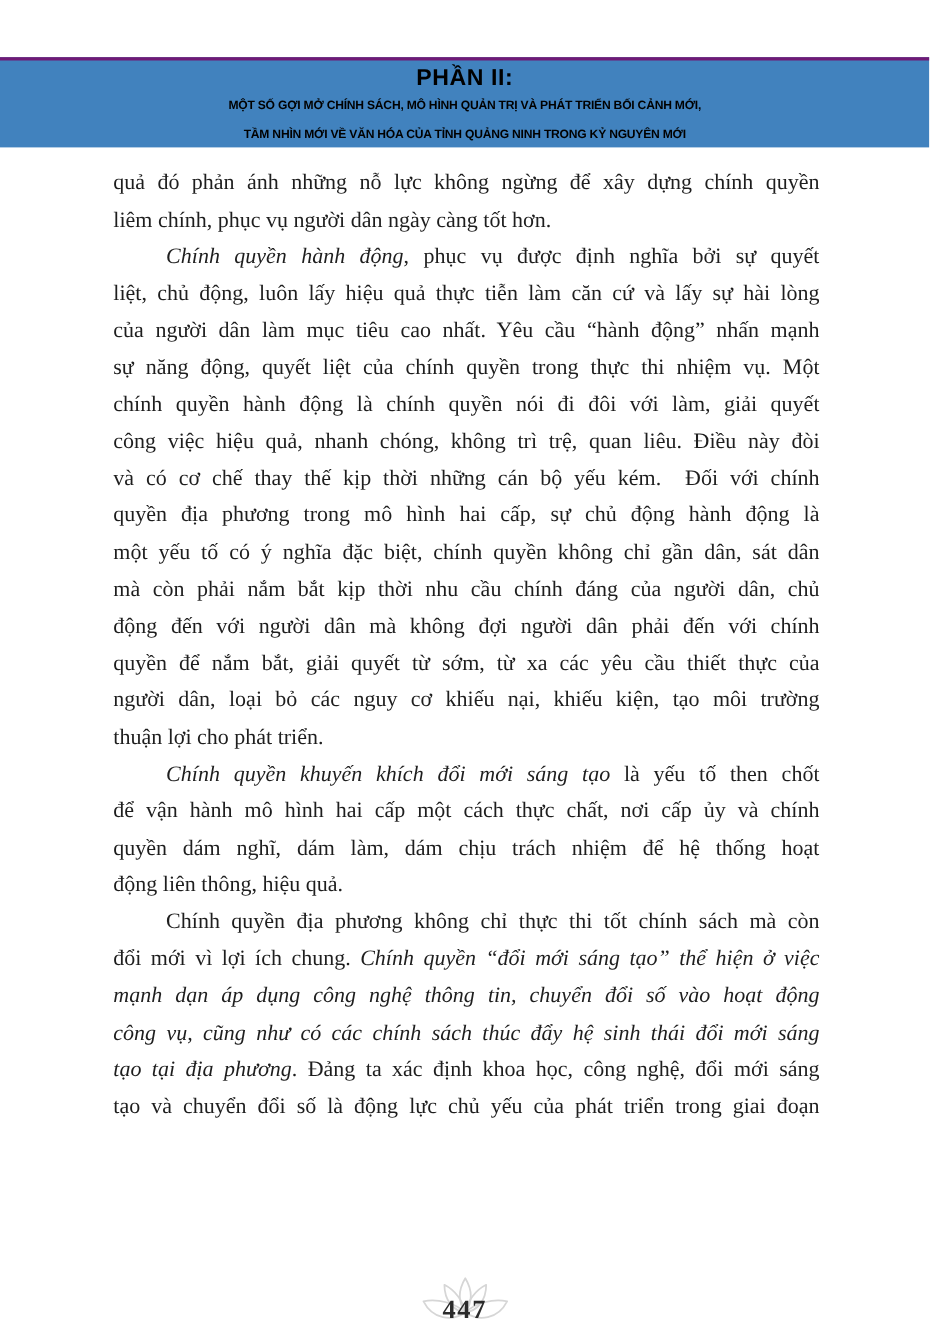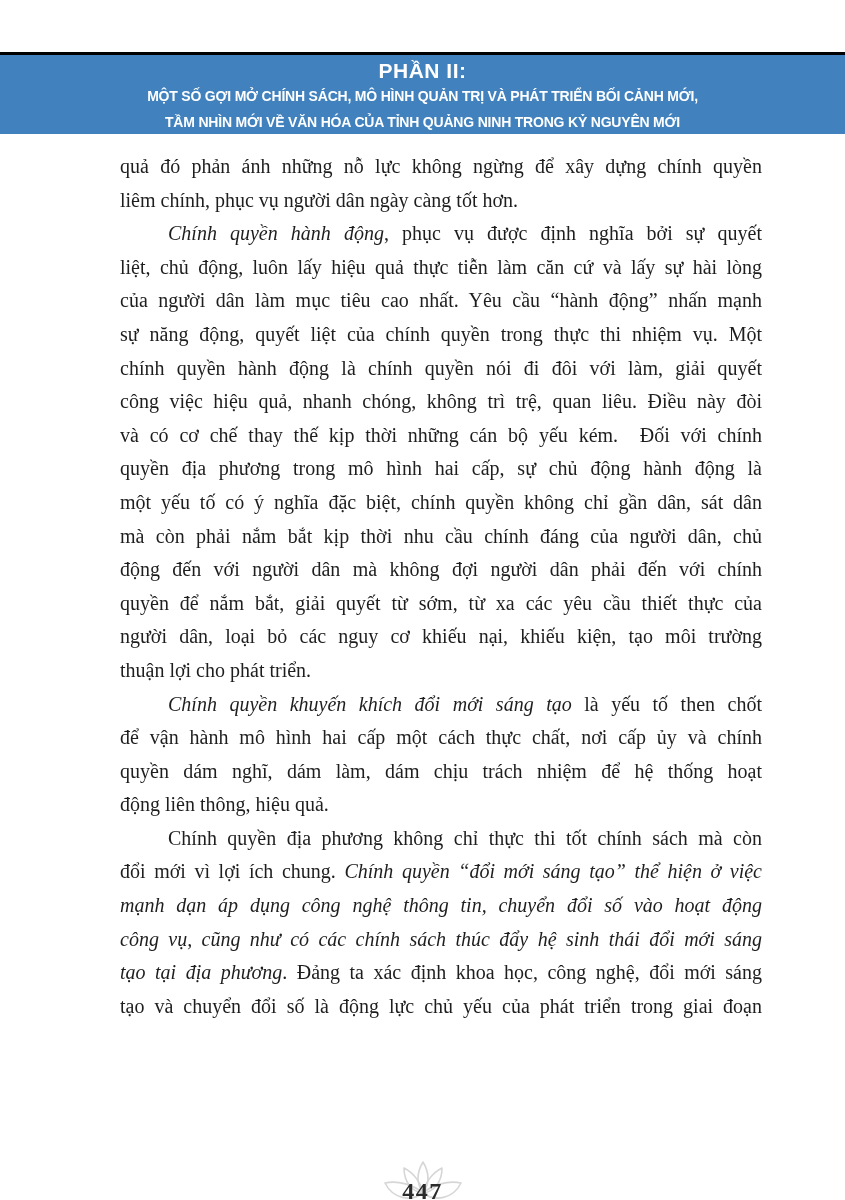--- a/index.html
+++ b/index.html
@@ -11,42 +11,42 @@
     background: #ffffff;
     font-family: "Liberation Serif", serif;
     overflow: hidden;
   }
   
   .banner {
     position: absolute;
     left: 0; top: 52px;
     width: 845px; height: 82px;
     background: #4182BE;
-    border-top: 3px solid #000000;
-    color: #ffffff;
+    border-top: 3px solid #701a75;
+    color: #000000;
     text-align: center;
     font-family: "Liberation Sans", sans-serif;
   }
   .banner .part-label {
     margin-top: 3px;
     font-size: 21px;
     font-weight: bold;
     letter-spacing: 0.5px;
     line-height: 25px;
   }
   .banner .subtitle {
-    font-size: 14px;
+    font-size: 11px;
     font-weight: bold;
     letter-spacing: -0.2px;
     line-height: 26px;
   }
   
   .body-text {
     position: absolute;
-    left: 120px; top: 150px;
+    left: 103px; top: 150px;
     width: 642px;
     color: #1E1E1E;
     font-size: 20px;
   }
   .body-text .line {
     height: 33.6px;
     line-height: 33.6px;
     text-align: justify;
     text-align-last: justify;
     overflow: hidden;

